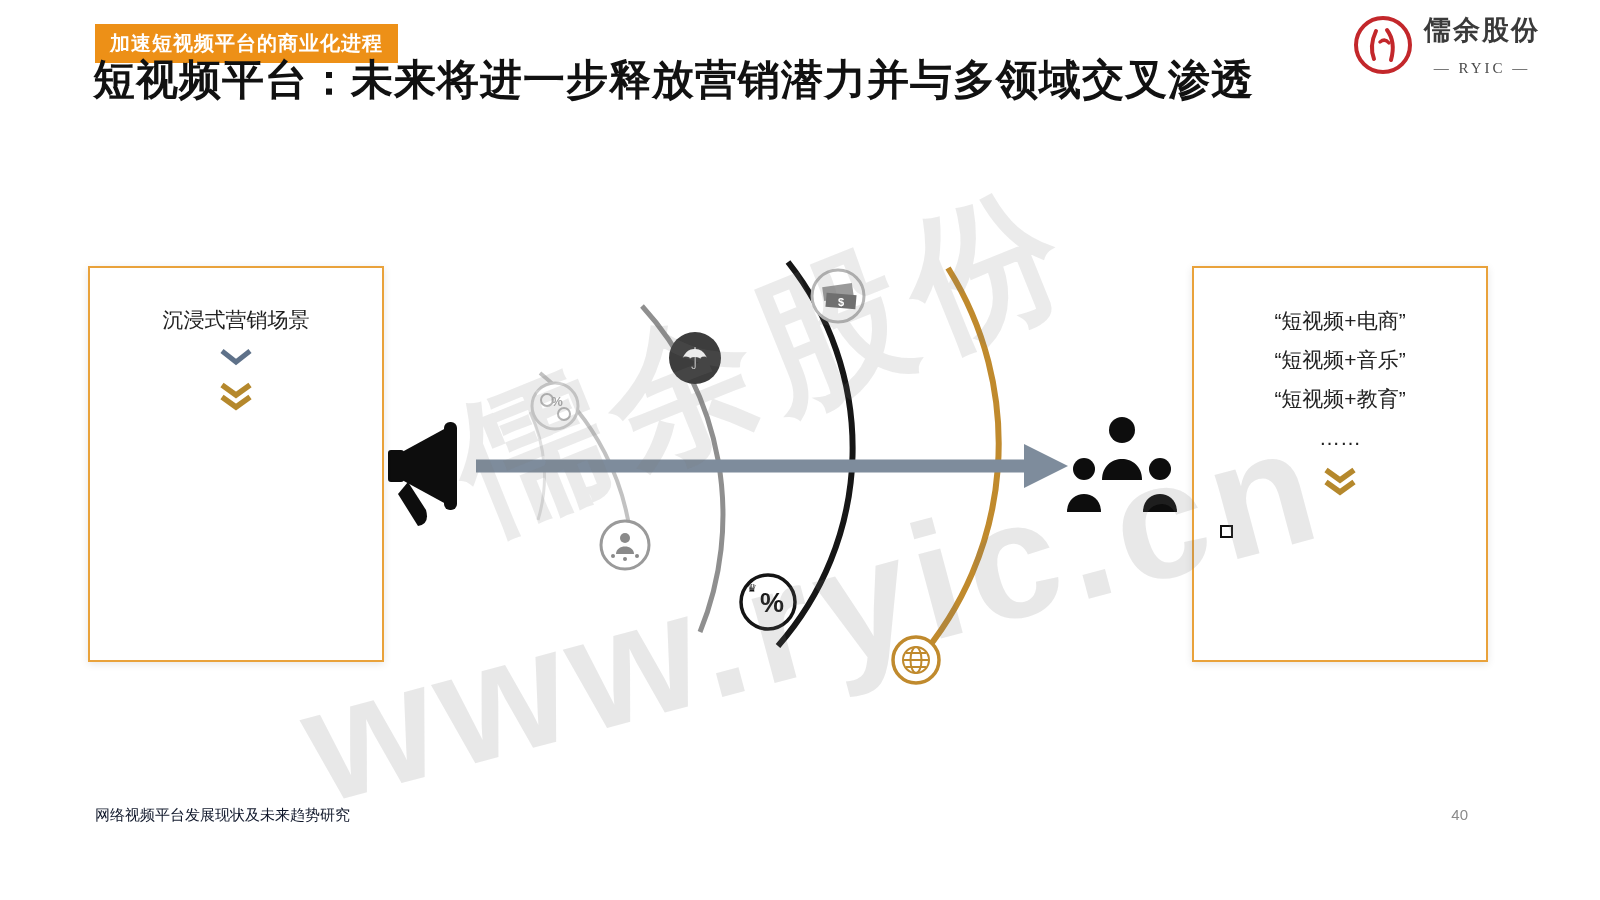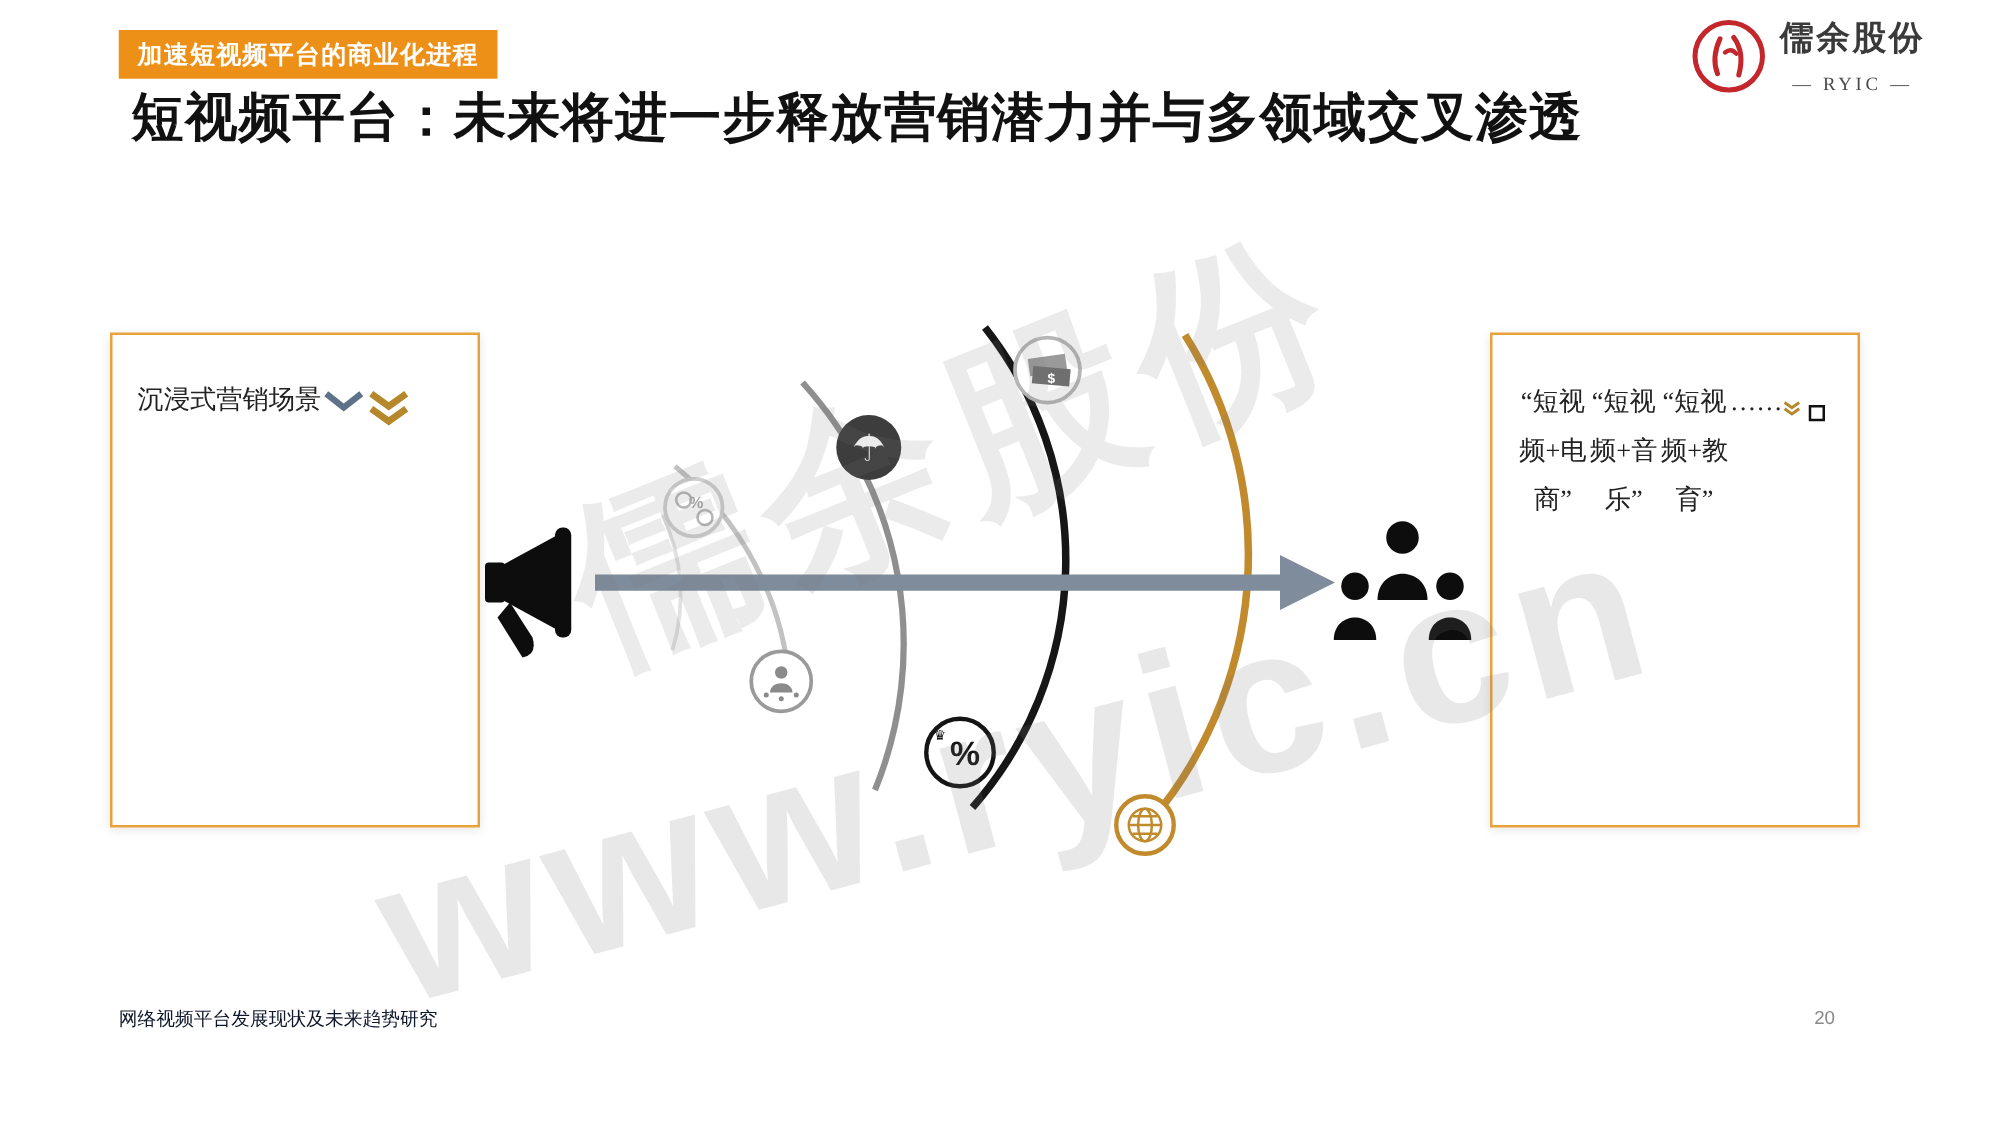--- a/index.html
+++ b/index.html
@@ -3,36 +3,36 @@
 <meta charset="utf-8">
 <style>
   * { margin:0; padding:0; box-sizing:border-box; }
   html,body { background:#ffffff; }
   body { font-family:"Liberation Sans","DejaVu Sans",sans-serif; }
   .slide { position:relative; width:1600px; height:900px; background:#fff; overflow:hidden;padding-left:30px; }
 
   
   .badge { position:absolute; left:95px; top:24px; background:#ED9017; color:#fff;
            font-size:20px; font-weight:bold; padding:6px 15px; letter-spacing:1px; }
-  .title { position:absolute; left:93px; top:66px; font-size:42px; font-weight:900;
-           color:#111; letter-spacing:1px; white-space:nowrap;margin-left:12px; }
+  .title { position:absolute; left:93px; top:52px; font-size:42px; font-weight:900;
+           color:#111; letter-spacing:1px; white-space:nowrap; }
 
   
   .logo { position:absolute; right:60px; top:12px; display:flex; align-items:center; gap:10px; z-index:3; }
   .logo-text { font-family:"Liberation Serif","DejaVu Serif",serif; text-align:center; }
   .logo-name { font-size:27px; font-weight:bold; color:#3a3a3a; letter-spacing:2px; }
   .logo-sub  { font-size:15px; color:#4a4a4a; letter-spacing:3px; margin-top:12px; }
 
   
   .info-box { position:absolute; width:296px; height:396px; background:#fff;
               border:2.5px solid #E9A23B; box-shadow:0 2px 8px rgba(0,0,0,.10); z-index:2; }
   .left-box  { left:88px;  top:266px; }
   .right-box { left:1192px; top:266px; }
-  .box-inner { height:100%; padding:34px 20px 18px; display:flex; 
-               align-items:flex-start;font-family:Liberation Serif, serif; }
+  .box-inner { height:100%; padding:34px 20px 18px; display:flex; flex-direction:column;
+               align-items:center; }
   .box-line  { font-size:21px; color:#222; text-align:center; line-height:1.7; }
   .rb-item   { font-size:21px; color:#222; text-align:center; line-height:1.85; }
   .chev { margin:10px 0 6px; }
   .bullet-row { display:flex; gap:10px; margin-top:12px; align-self:stretch; padding:0 6px; }
   .bullet-square { width:13px; height:13px; border:2.5px solid #111; flex:none; margin-top:10px; }
   .bullet-text { font-size:21px; color:#111; line-height:1.95; text-align:left; }
 
   
   .diagram { position:absolute; left:380px; top:240px; width:810px; height:460px; z-index:1; }
 
@@ -170,15 +170,15 @@
       <path d="M687,272 C687,248 721,248 721,272 Z"></path>
       <circle cx="780" cy="229" r="11"></circle>
       <path d="M763,272 C763,248 797,248 797,272 Z"></path>
     </g>
   </svg>
 
   <div class="wm wm-brand">儒余股份</div>
   <div class="wm wm-site">www.ryic.cn</div>
 
   <div class="footer-src">网络视频平台发展现状及未来趋势研究</div>
-  <div class="page-num">20</div>
+  <div class="page-num">40</div>
 
 </div>
 
 </body></html>

